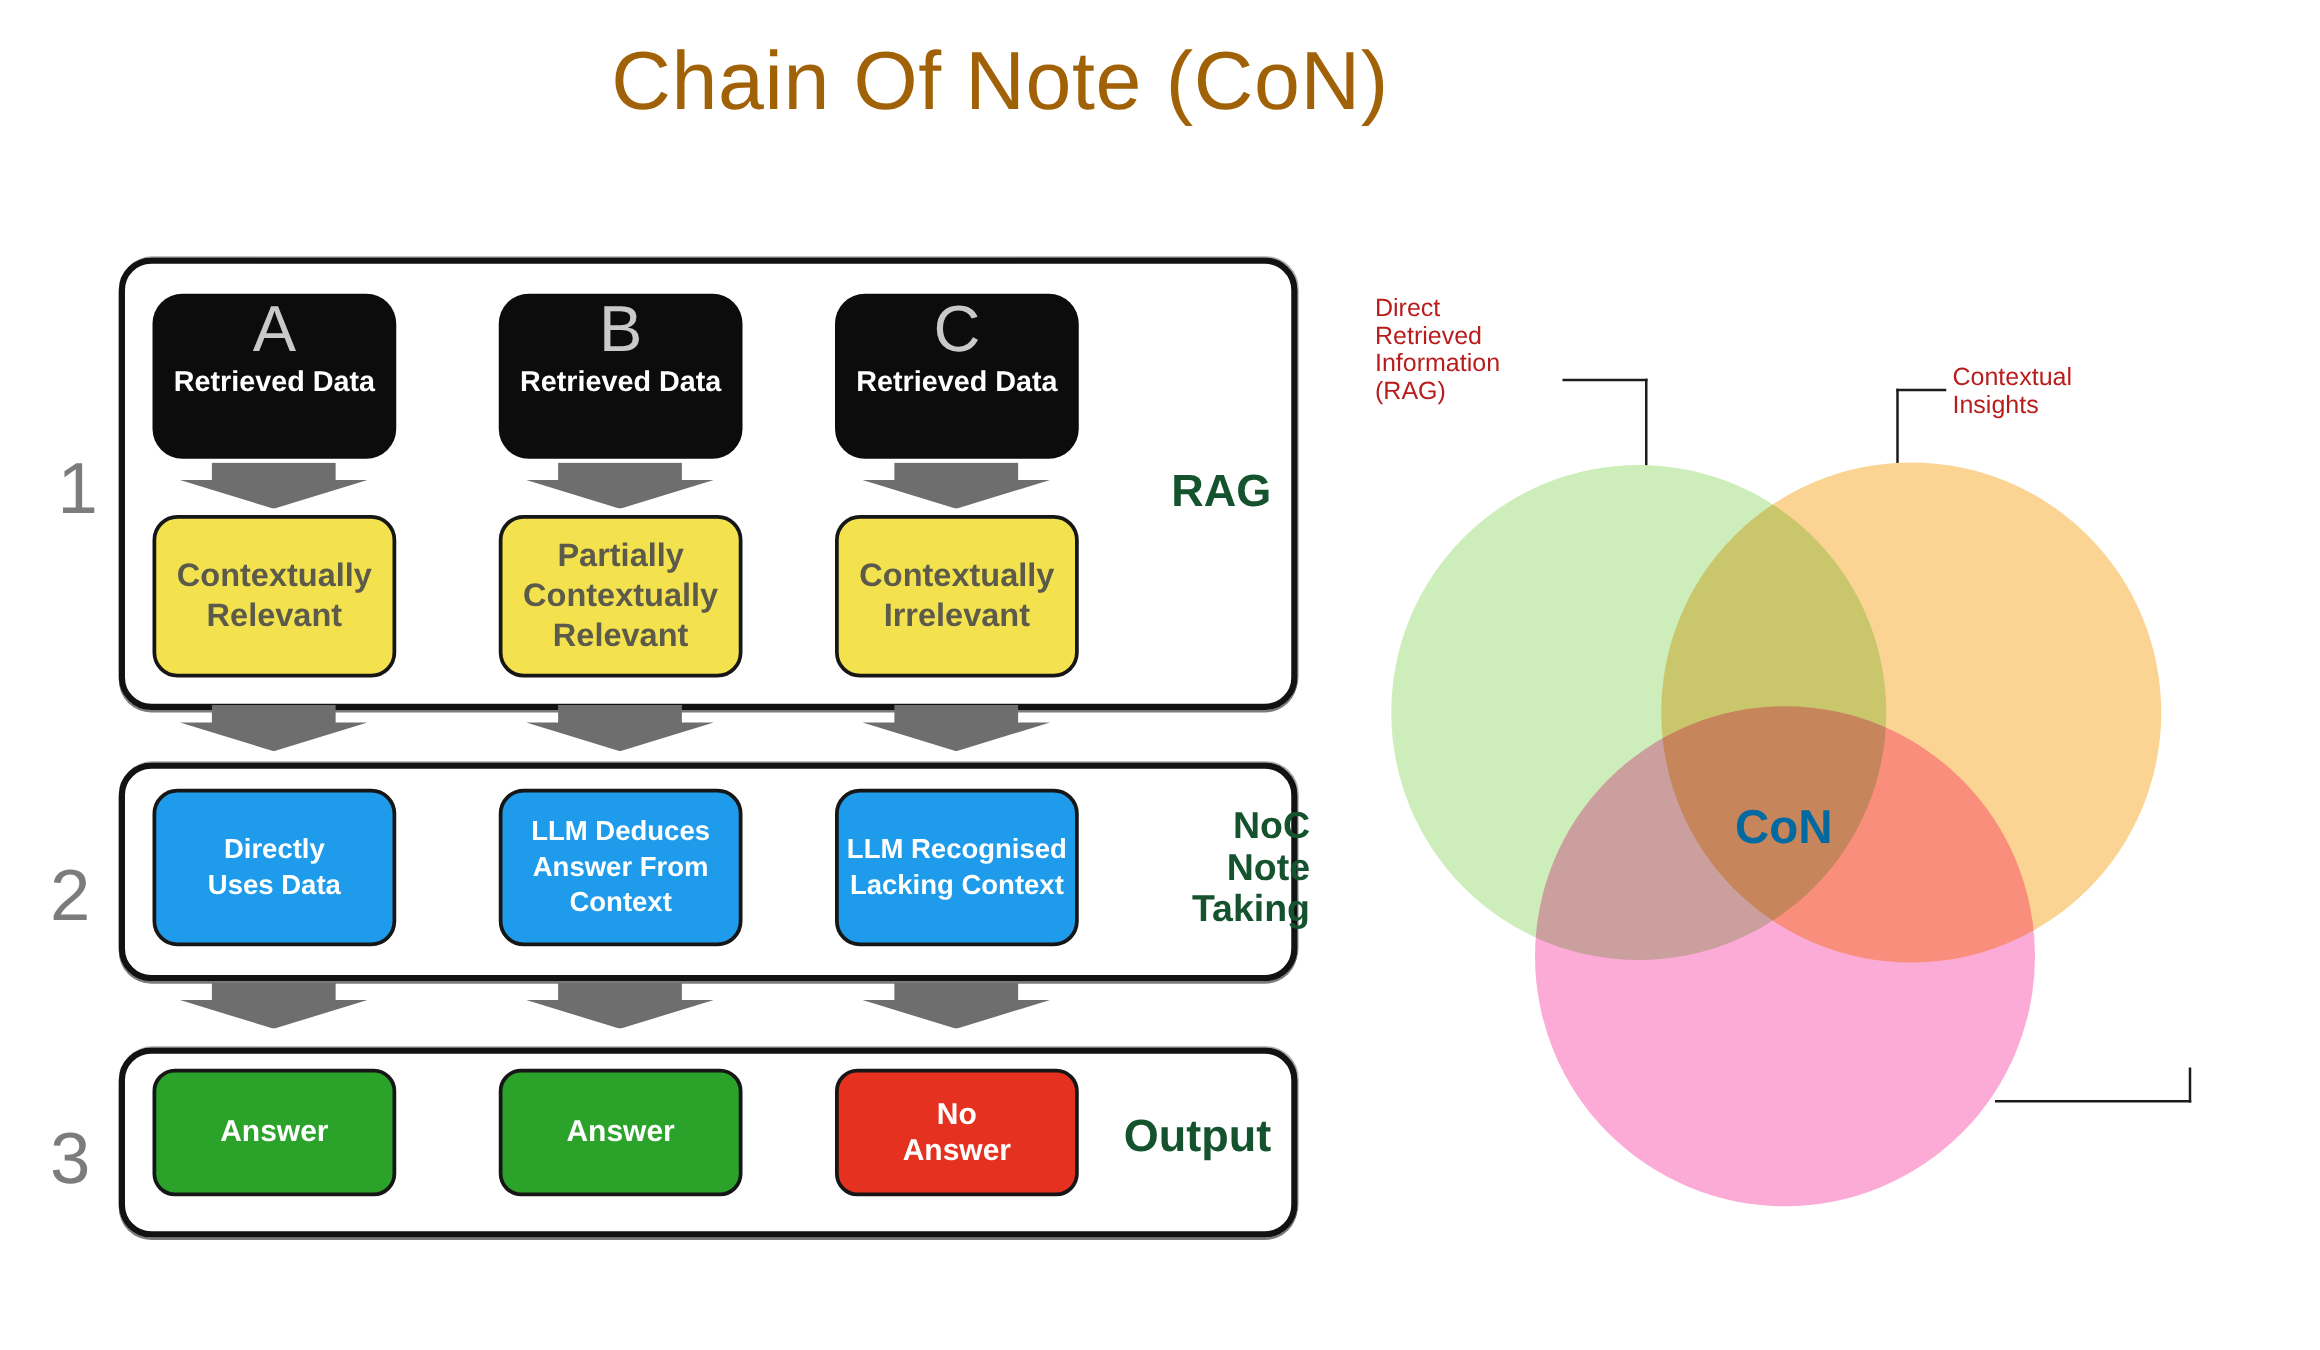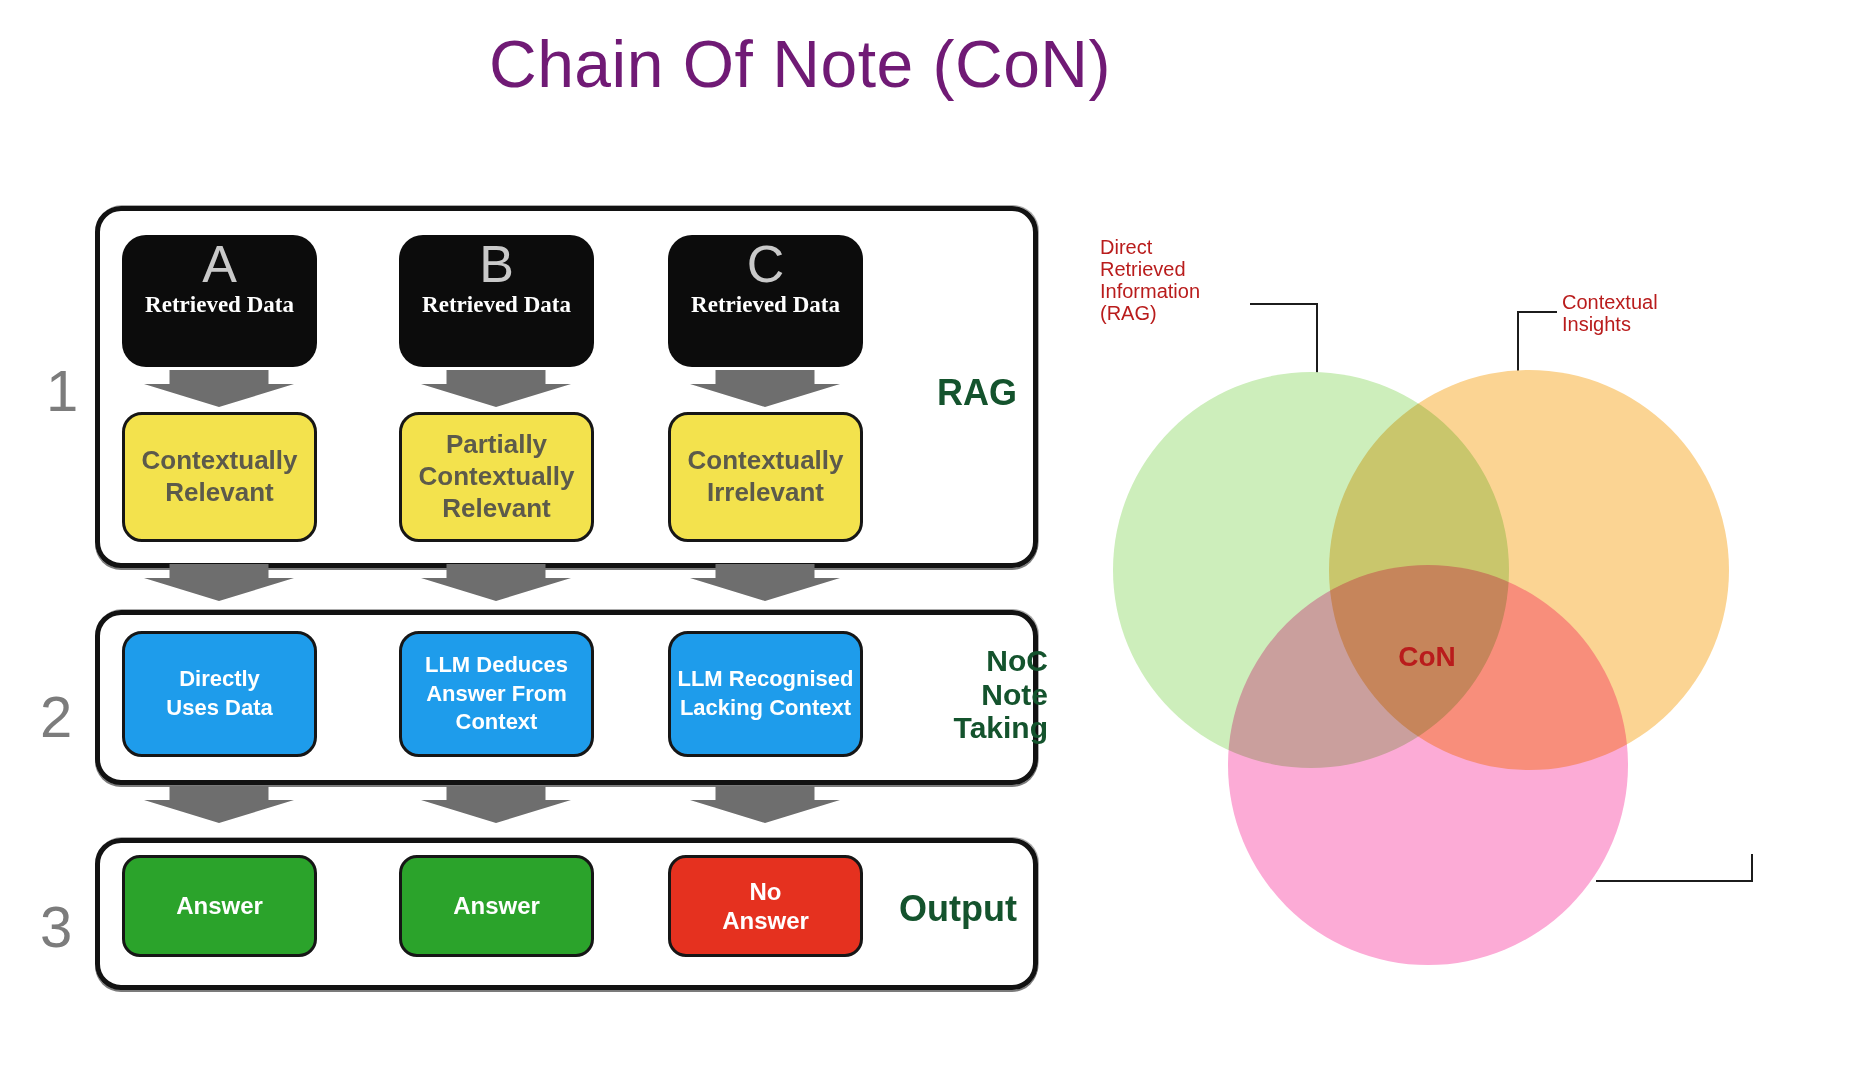--- a/index.html
+++ b/index.html
@@ -2,21 +2,21 @@
 <html><head>
 <meta charset="utf-8">
 <style>
   html,body{margin:0;padding:0;background:#fff;}
   .stage{
     position:relative;width:1856px;height:1080px;background:#ffffff;
     font-family:"Liberation Sans", sans-serif;overflow:hidden;color:#000;
   }
   .title{
     position:absolute;top:26px;left:400px;width:800px;text-align:center;
-    font-size:66px;font-weight:400;letter-spacing:0.5px;color:#701a75;
+    font-size:66px;font-weight:400;letter-spacing:0.5px;color:#a16207;
   }
   
   .row-num{position:absolute;font-size:58px;color:#7c7c7c;line-height:1;}
   .row-num.n1{left:46px;top:362px;}
   .row-num.n2{left:40px;top:688px;}
   .row-num.n3{left:40px;top:898px;}
   
   .frame{
     position:absolute;left:95px;width:933px;border:5px solid #121212;
     border-radius:26px;background:transparent;
@@ -27,21 +27,21 @@
   .frame.f3{top:838px;height:142px;}
   
   .box{
     position:absolute;width:195px;border-radius:20px;
     display:flex;align-items:center;justify-content:center;flex-direction:column;
     text-align:center;box-sizing:border-box;
   }
   .colA{left:122px;} .colB{left:399px;} .colC{left:668px;}
   .src{top:235px;height:132px;background:#0c0c0c;border-radius:24px;justify-content:flex-start;}
   .src .letter{font-size:52px;line-height:1.02;color:#c9c9c9;margin-top:3px;}
-  .src .name{font-size:23px;font-weight:700;color:#ffffff;margin-top:1px;font-family:Liberation Serif, serif;}
+  .src .name{font-size:23px;font-weight:700;color:#ffffff;margin-top:1px;}
   .assess{
     top:412px;height:130px;background:#f3e24d;border:3px solid #161616;
     color:#5c5a4b;font-size:26px;font-weight:700;line-height:1.22;white-space:pre-line;
   }
   .note{
     top:631px;height:126px;background:#1e9ceb;border:3px solid #161616;
     color:#fff;font-size:22px;font-weight:700;line-height:1.3;white-space:pre-line;
   }
   .out{
     top:855px;height:102px;border:3px solid #161616;border-radius:18px;
@@ -62,21 +62,21 @@
   .lbl-noc{left:914px;top:644px;width:134px;font-size:30px;line-height:1.12;white-space:pre-line;}
   .lbl-output{left:893px;top:888px;width:124px;font-size:36px;}
   
   .venn{position:absolute;left:0;top:0;width:1856px;height:1080px;isolation:isolate;pointer-events:none;}
   .circle{position:absolute;border-radius:50%;mix-blend-mode:multiply;}
   .circle.green{left:1113px;top:372px;width:396px;height:396px;background:#cdeebb;}
   .circle.orange{left:1329px;top:370px;width:400px;height:400px;background:#fbd493;}
   .circle.pink{left:1228px;top:565px;width:400px;height:400px;background:#fcabd6;}
   .con-label{
     position:absolute;left:1357px;top:641px;width:140px;text-align:center;
-    font-size:28px;font-weight:700;color:#b91c1c;
+    font-size:38px;font-weight:700;color:#0369a1;
   }
   .venn-label{position:absolute;font-size:20px;line-height:1.1;color:#b91c1c;white-space:pre-line;}
   .vl-direct{left:1100px;top:236px;}
   .vl-contextual{left:1562px;top:291px;}
   .vl-llm{left:1637px;top:779px;}
   .conn{position:absolute;background:#1c1c1c;}
   .conn1-h{left:1250px;top:303px;width:68px;height:2px;}
   .conn1-v{left:1316px;top:303px;width:2px;height:70px;}
   .conn2-h{left:1517px;top:311px;width:40px;height:2px;}
   .conn2-v{left:1517px;top:311px;width:2px;height:61px;}

